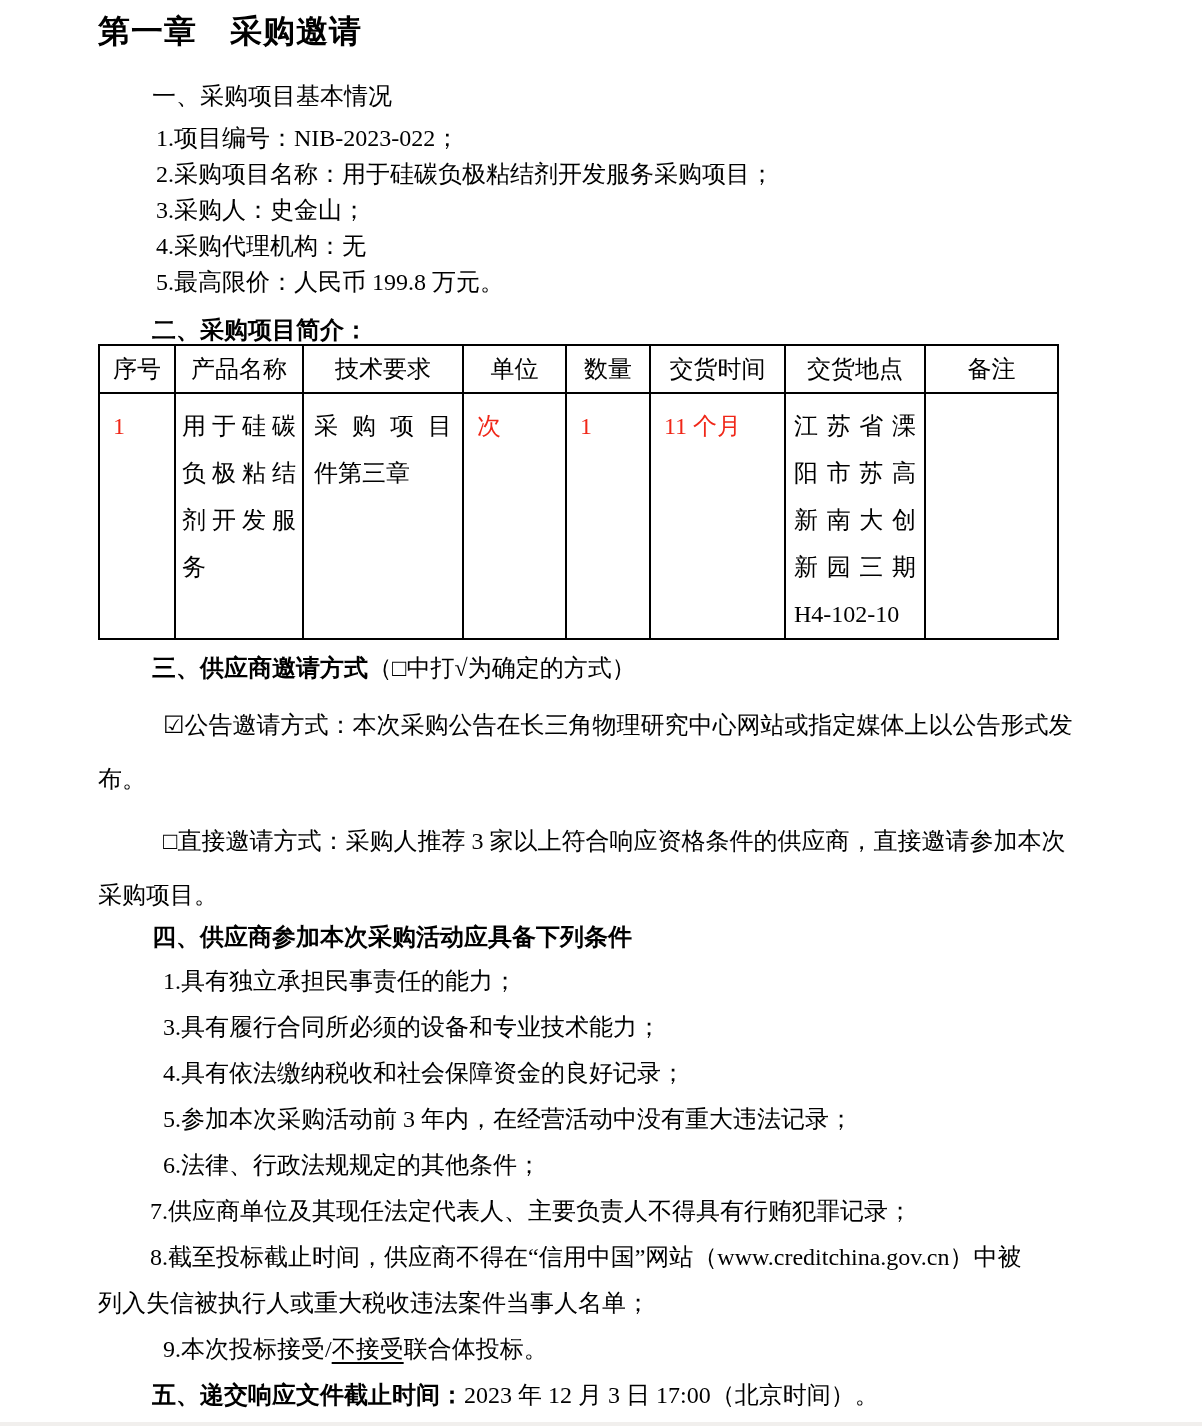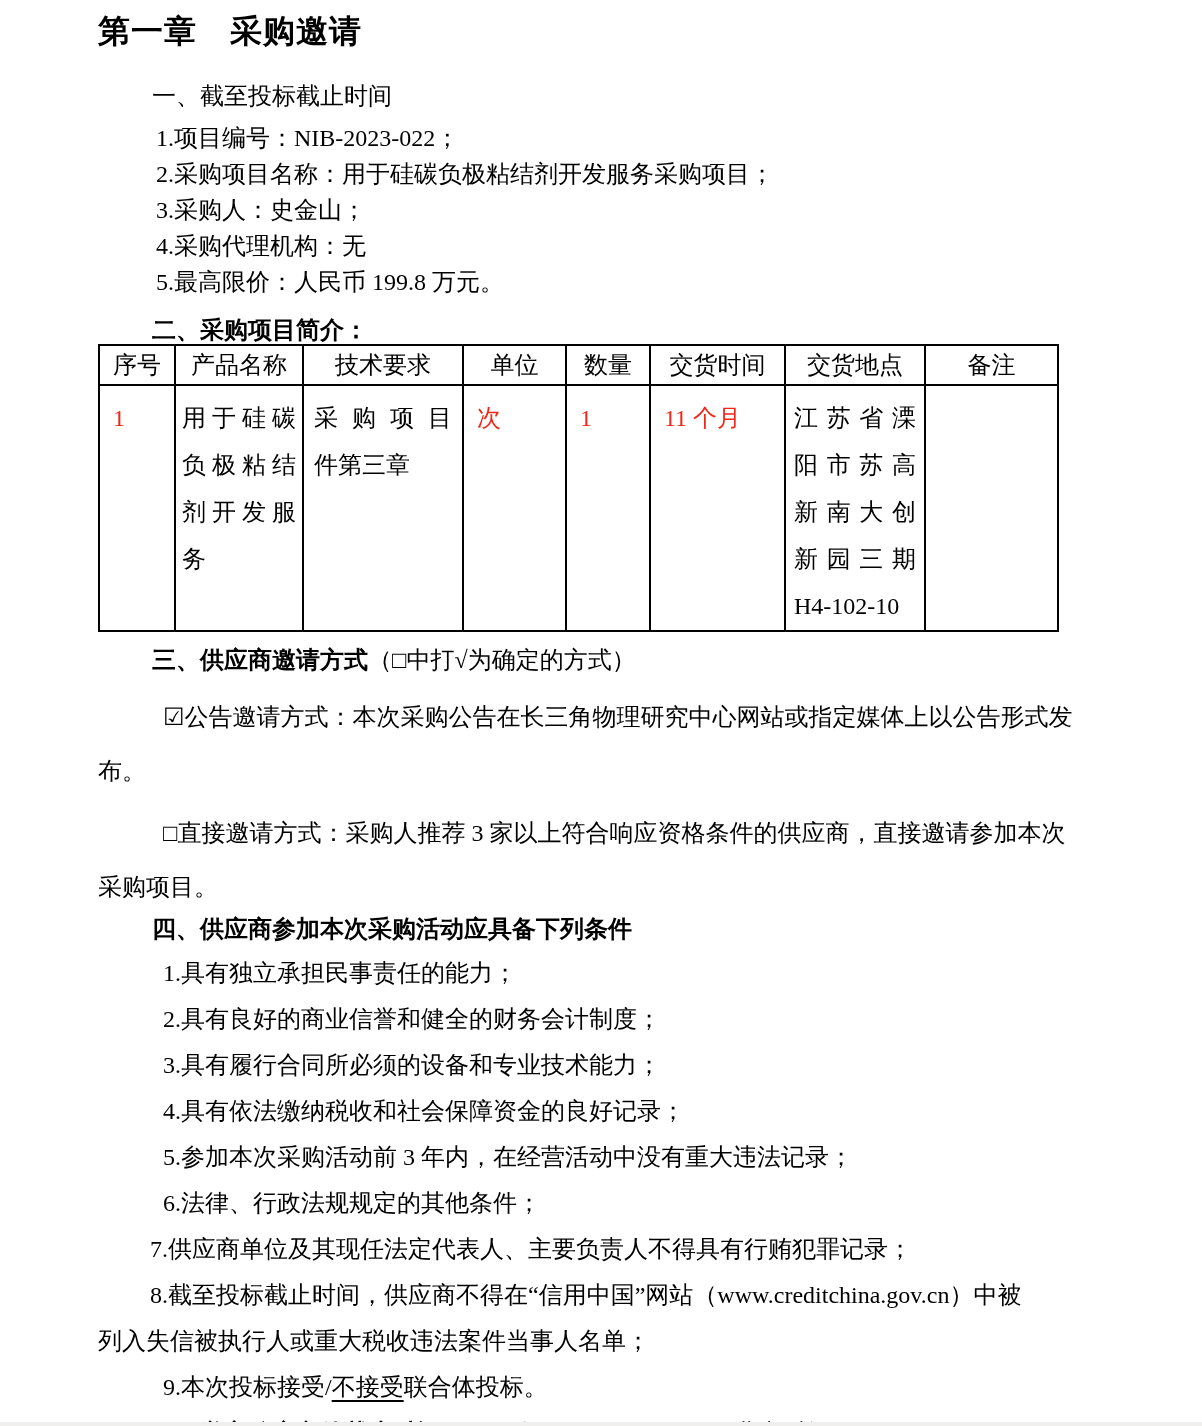--- a/index.html
+++ b/index.html
@@ -36,21 +36,21 @@
   .h4 { margin-top: 0; line-height: 30px; padding-left: 54px; }
 
   table.summary {
     border-collapse: collapse;
     table-layout: fixed;
     width: 959px;
     margin-top: 0;
   }
   table.summary th, table.summary td { border: 2px solid #000; }
   table.summary th {
-    height: 40px;
+    height: 48px;
     font-weight: normal;
     text-align: center;
     vertical-align: middle;
     font-size: 24px;
   }
   table.summary td {
     height: 222px;
     vertical-align: top;
     padding-top: 9px;
     line-height: 47px;
@@ -87,21 +87,21 @@
     background: #f1efed;
   }
 </style>
 </head>
 <body>
 
 <div class="page">
 
   <h1 class="doc-title">第一章　采购邀请</h1>
 
-  <div class="h-plain">一、截至投标截止时间</div>
+  <div class="h-plain">一、采购项目基本情况</div>
 
   <div class="list1">
     <div class="l1-item">1.项目编号：NIB-2023-022；</div>
     <div class="l1-item">2.采购项目名称：用于硅碳负极粘结剂开发服务采购项目；</div>
     <div class="l1-item">3.采购人：史金山；</div>
     <div class="l1-item">4.采购代理机构：无</div>
     <div class="l1-item">5.最高限价：人民币 199.8 万元。</div>
   </div>
 
   <div class="h-bold h2">二、采购项目简介：</div>
@@ -168,21 +168,20 @@
 
   <div class="para">
     <div class="pline ind65">□直接邀请方式：采购人推荐 3 家以上符合响应资格条件的供应商，直接邀请参加本次</div>
     <div class="pline">采购项目。</div>
   </div>
 
   <div class="h-bold h4">四、供应商参加本次采购活动应具备下列条件</div>
 
   <div class="list4">
     <div class="l4-item ind65">1.具有独立承担民事责任的能力；</div>
-    <div class="l4-item ind65">2.具有良好的商业信誉和健全的财务会计制度；</div>
     <div class="l4-item ind65">3.具有履行合同所必须的设备和专业技术能力；</div>
     <div class="l4-item ind65">4.具有依法缴纳税收和社会保障资金的良好记录；</div>
     <div class="l4-item ind65">5.参加本次采购活动前 3 年内，在经营活动中没有重大违法记录；</div>
     <div class="l4-item ind65">6.法律、行政法规规定的其他条件；</div>
     <div class="l4-item ind52">7.供应商单位及其现任法定代表人、主要负责人不得具有行贿犯罪记录；</div>
     <div class="l4-item ind52">8.截至投标截止时间，供应商不得在“信用中国”网站（www.creditchina.gov.cn）中被</div>
     <div class="l4-item">列入失信被执行人或重大税收违法案件当事人名单；</div>
     <div class="l4-item ind65">
       <span>9.本次投标接受/</span><span class="ul">不接受</span><span>联合体投标。</span>
     </div>

